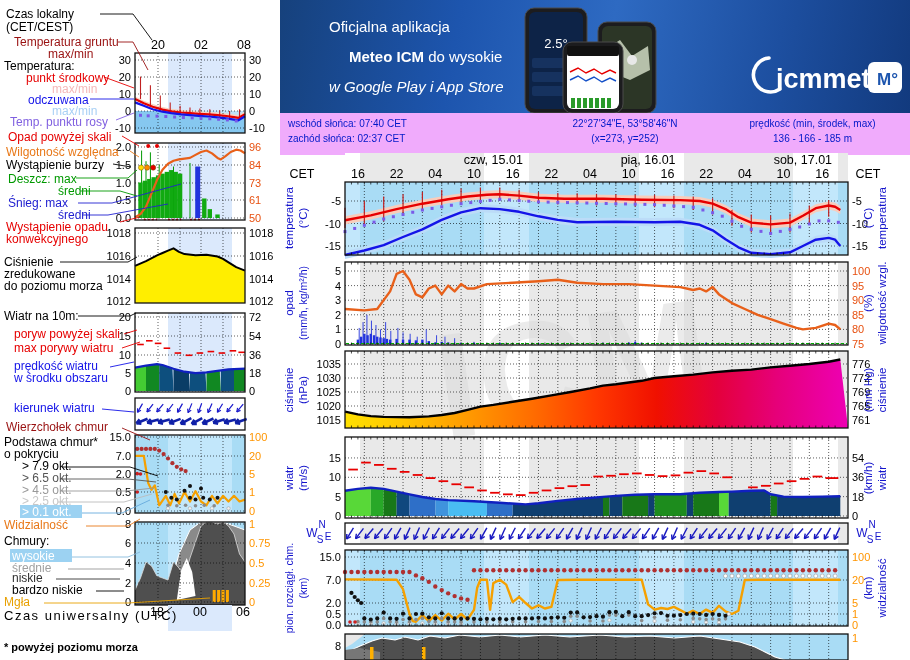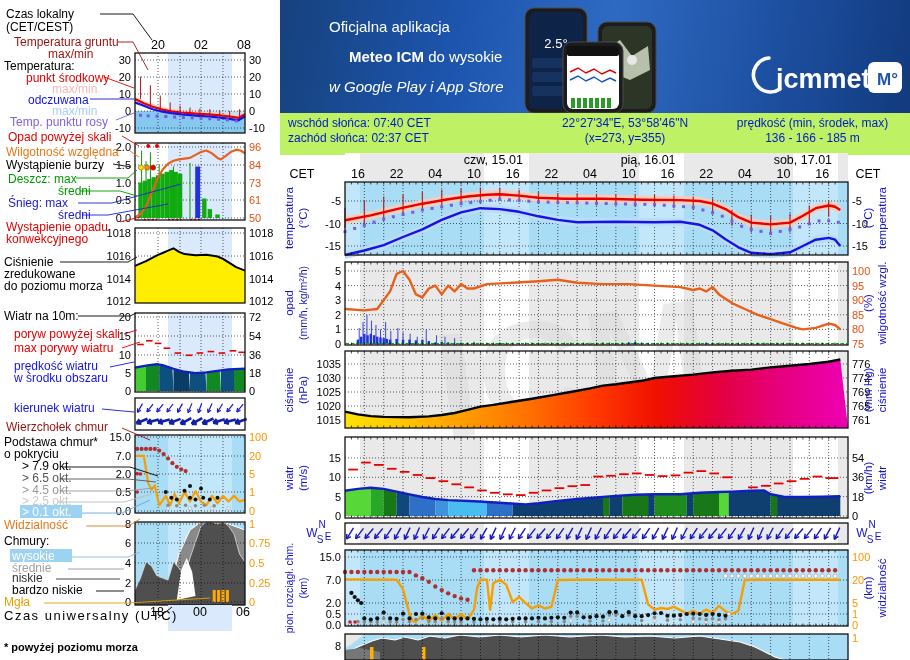--- a/index.html
+++ b/index.html
@@ -8,22 +8,22 @@
   svg text{font-family:"Liberation Sans",sans-serif;}
   .gd{stroke:#000;stroke-dasharray:1 2;stroke-width:0.8;opacity:0.8;fill:none;}
   .pb{fill:none;stroke:#111;stroke-width:1.3;}
   #banner{position:absolute;left:280px;top:0;width:630px;height:113px;
           background:linear-gradient(100deg,#16417c 0%,#1d55ae 28%,#2e6ac2 52%,#1d4fa0 78%,#123a7e 100%);}
   #banner .l{position:absolute;left:49px;color:#fff;font-size:15px;}
   #banner .l1{top:18px;}
   #banner .l2{top:48px;}
   #banner .l2 b{font-weight:bold;margin-left:20px;}
   #banner .l3{top:78px;font-style:italic;}
-  #infobar{position:absolute;left:280px;top:113px;width:630px;height:42px;background:#bef264;
-           color:#0018c8;font-size:12px;}
+  #infobar{position:absolute;left:280px;top:113px;width:630px;height:42px;background:#f0abfc;
+           color:#0018c8;font-size:10px;}
   #infobar .c1{position:absolute;left:8px;top:3px;line-height:15px;}
   #infobar .c2{position:absolute;left:220px;top:3px;width:250px;text-align:center;line-height:15px;}
   #infobar .c3{position:absolute;left:440px;top:3px;width:185px;text-align:center;line-height:15px;}
   #side-svg{position:absolute;left:0;top:0;}
   #main-svg{position:absolute;left:280px;top:150px;}
   #banner-art{position:absolute;left:0;top:0;}
 </style>
 </head>
 <body>
 
@@ -470,21 +470,21 @@
     <div class="l l3">w Google Play i App Store</div>
   </div>
 
   <div id="infobar">
     <div class="c1">
       <div>wschód słońca: 07:40 CET</div>
       <div>zachód słońca: 02:37 CET</div>
     </div>
     <div class="c2">
       <div>22°27'34"E, 53°58'46"N</div>
-      <div>(x=273,  y=355)</div>
+      <div>(x=273,  y=252)</div>
     </div>
     <div class="c3">
       <div>prędkość (min, środek, max)</div>
       <div>136 - 166 - 185 m</div>
     </div>
   </div>
 
   <svg id="main-svg" width="630" height="510" viewBox="280 150 630 510">
       <g>
         <rect x="345" y="153" width="503" height="28" fill="#e9e9e9"></rect>

